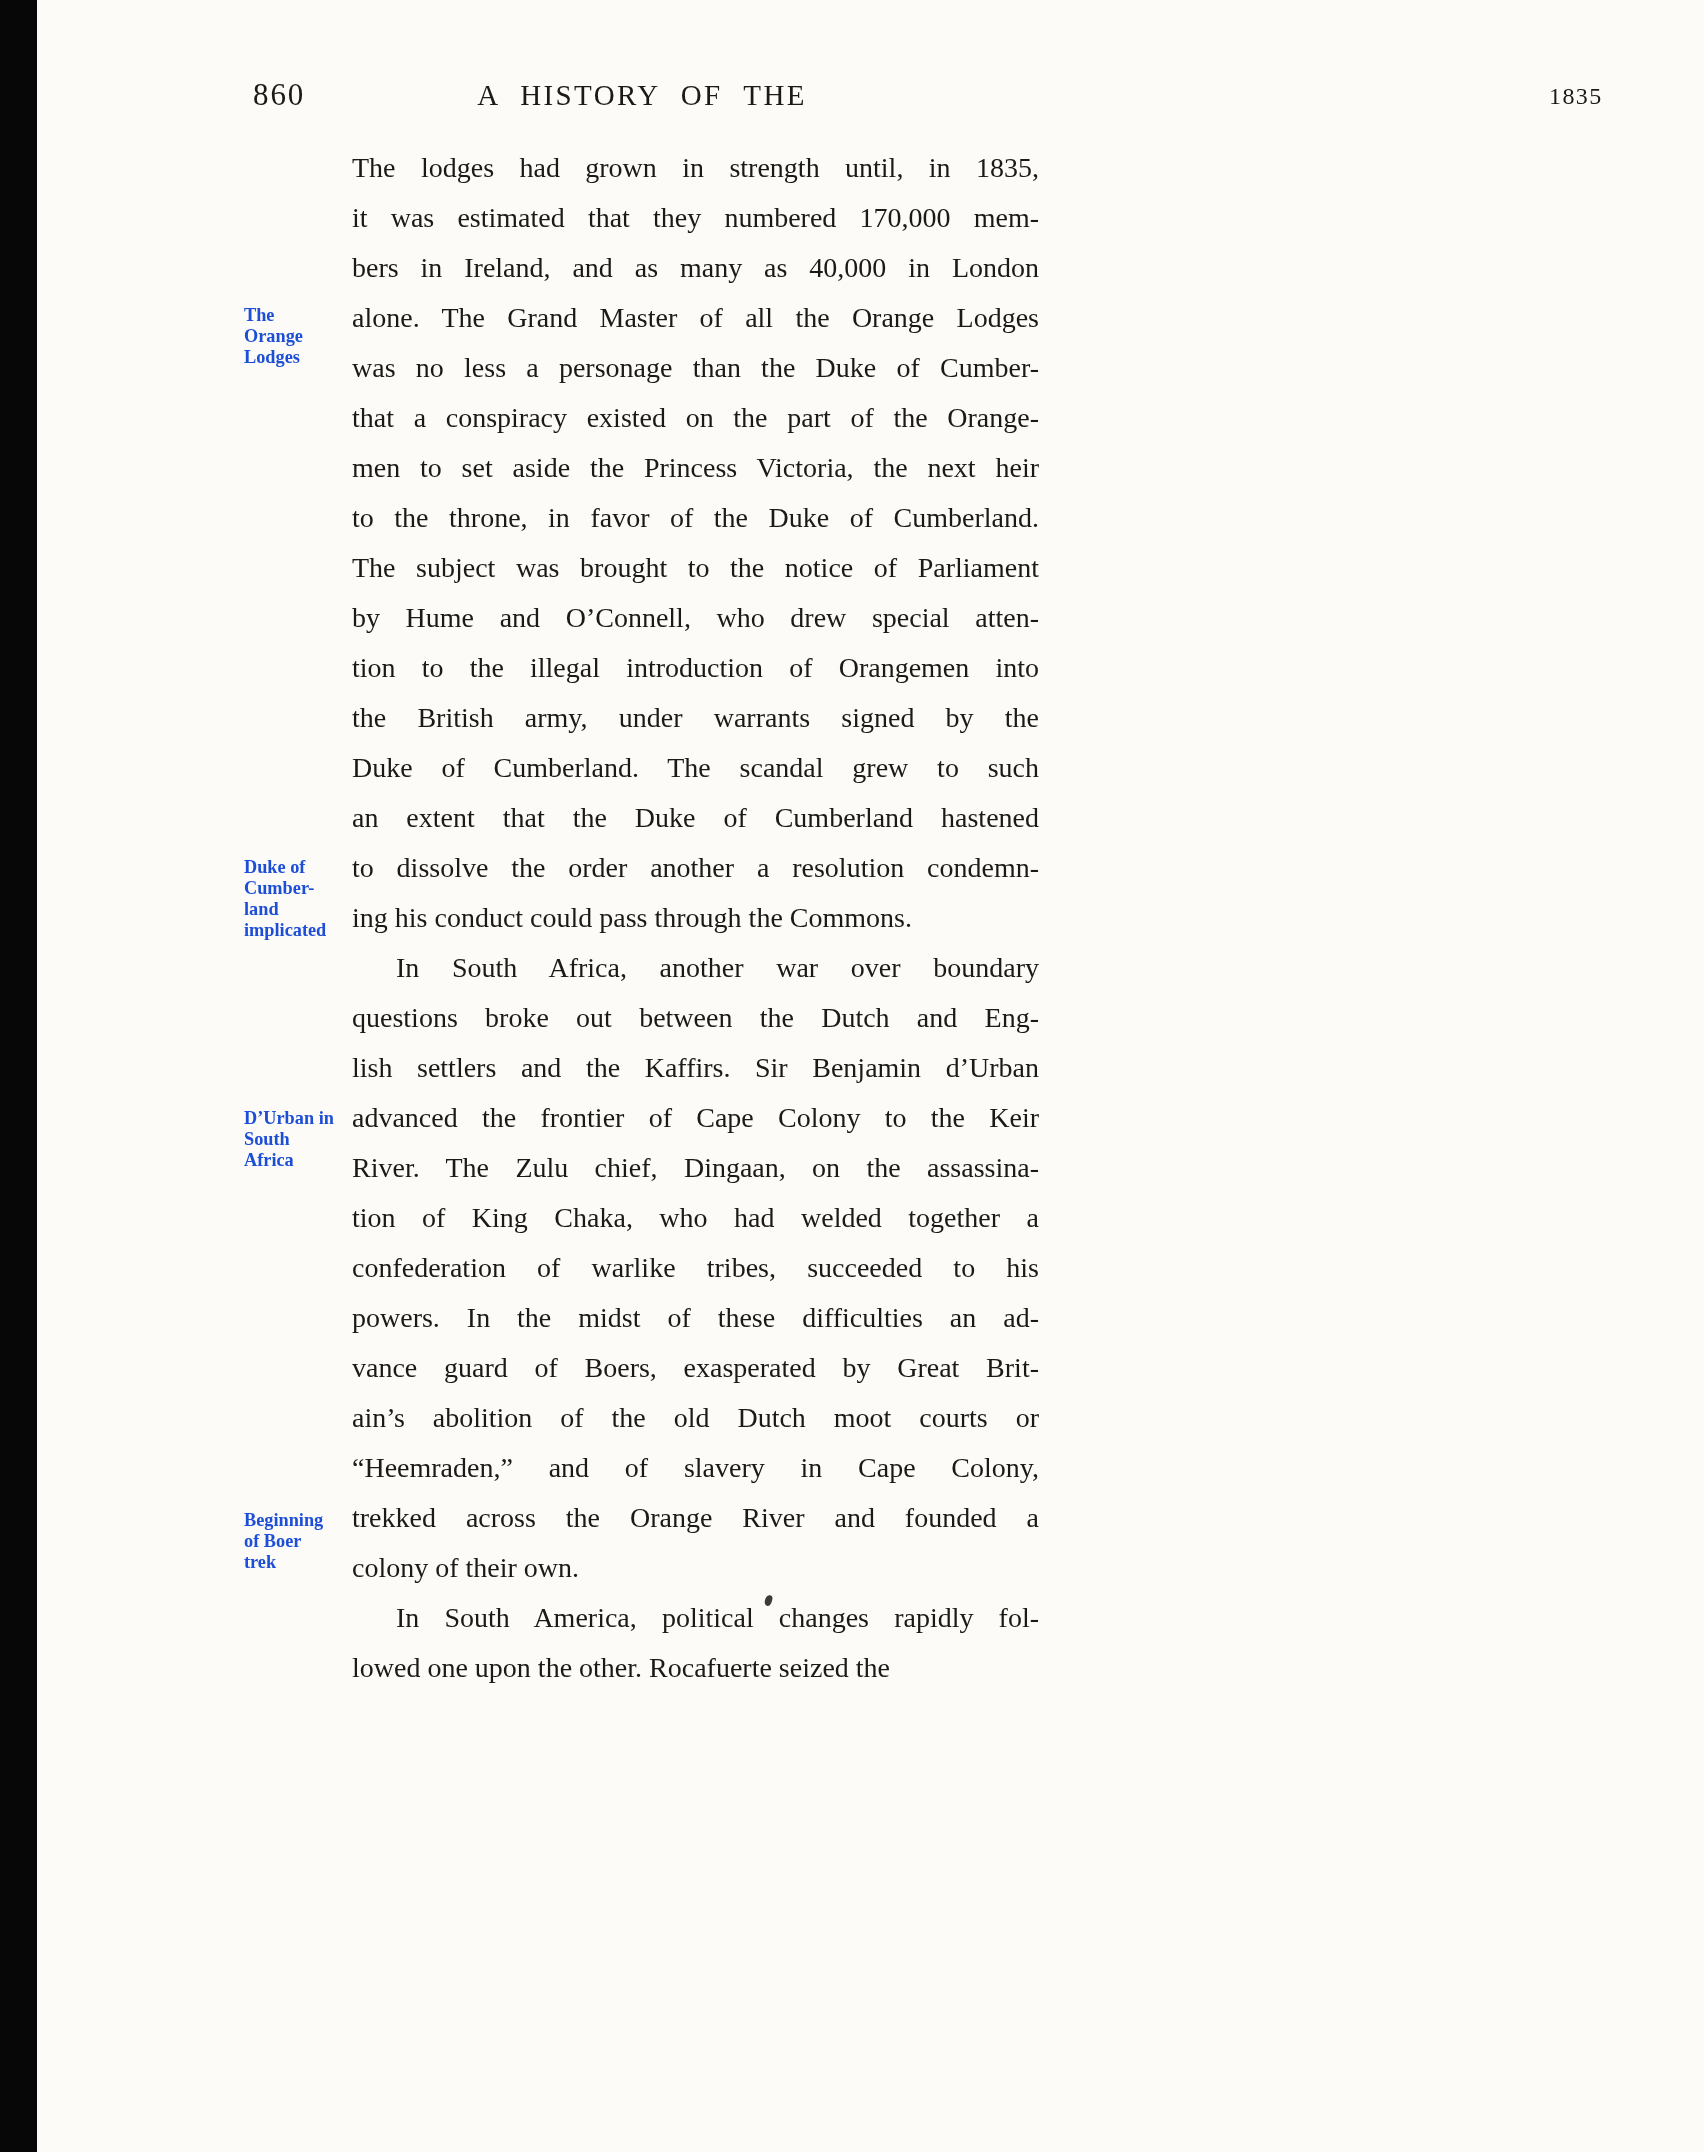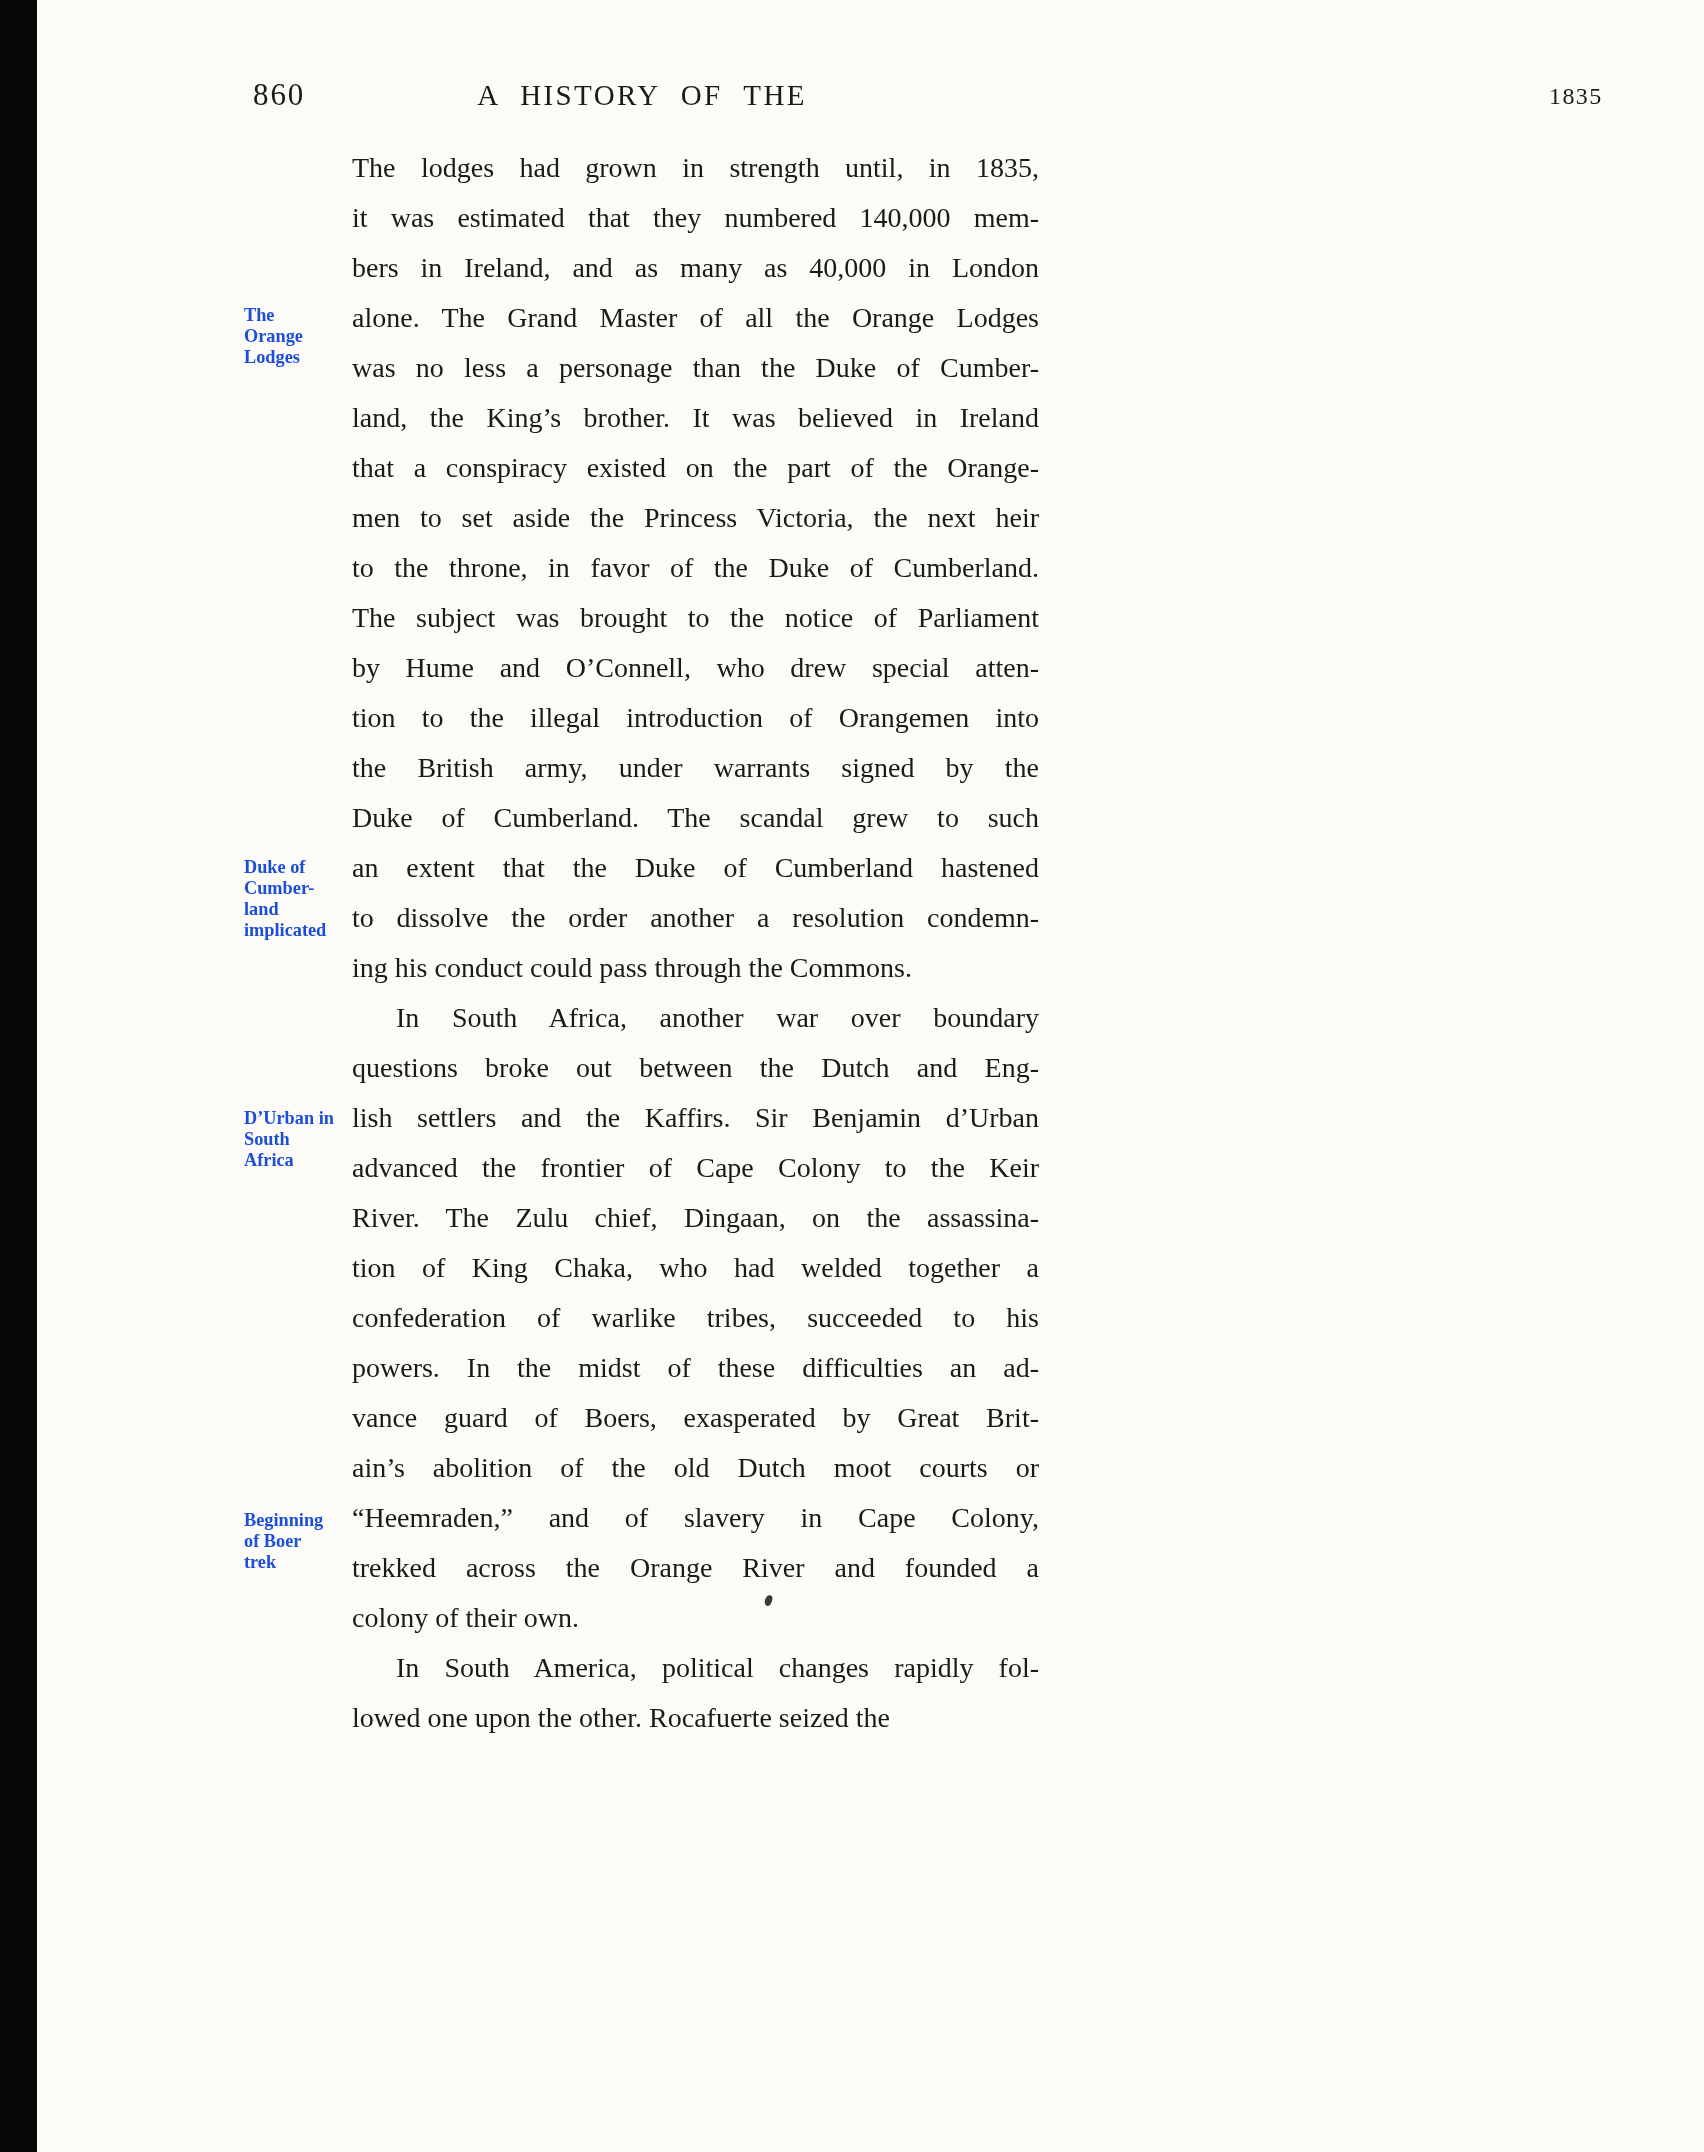--- a/index.html
+++ b/index.html
@@ -104,25 +104,24 @@
   <div class="note note-2">D’Urban in
 South
 Africa</div>
   <div class="note note-3">Beginning
 of Boer
 trek</div>
 
   <div class="text-block">
       <div class="para">
         <div class="bline">The lodges had grown in strength until, in 1835,</div>
-        <div class="bline">it was estimated that they numbered 140,000 mem-</div>
+        <div class="bline">it was estimated that they numbered 170,000 mem-</div>
         <div class="bline">bers in Ireland, and as many as 40,000 in London</div>
         <div class="bline">alone.  The Grand Master of all the Orange Lodges</div>
         <div class="bline">was no less a personage than the Duke of Cumber-</div>
-        <div class="bline">land, the King’s brother.  It was believed in Ireland</div>
         <div class="bline">that a conspiracy existed on the part of the Orange-</div>
         <div class="bline">men to set aside the Princess Victoria, the next heir</div>
         <div class="bline">to the throne, in favor of the Duke of Cumberland.</div>
         <div class="bline">The subject was brought to the notice of Parliament</div>
         <div class="bline">by Hume and O’Connell, who drew special atten-</div>
         <div class="bline">tion to the illegal introduction of Orangemen into</div>
         <div class="bline">the British army, under warrants signed by the</div>
         <div class="bline">Duke of Cumberland.  The scandal grew to such</div>
         <div class="bline">an extent that the Duke of Cumberland hastened</div>
         <div class="bline">to dissolve the order another a resolution condemn-</div>

